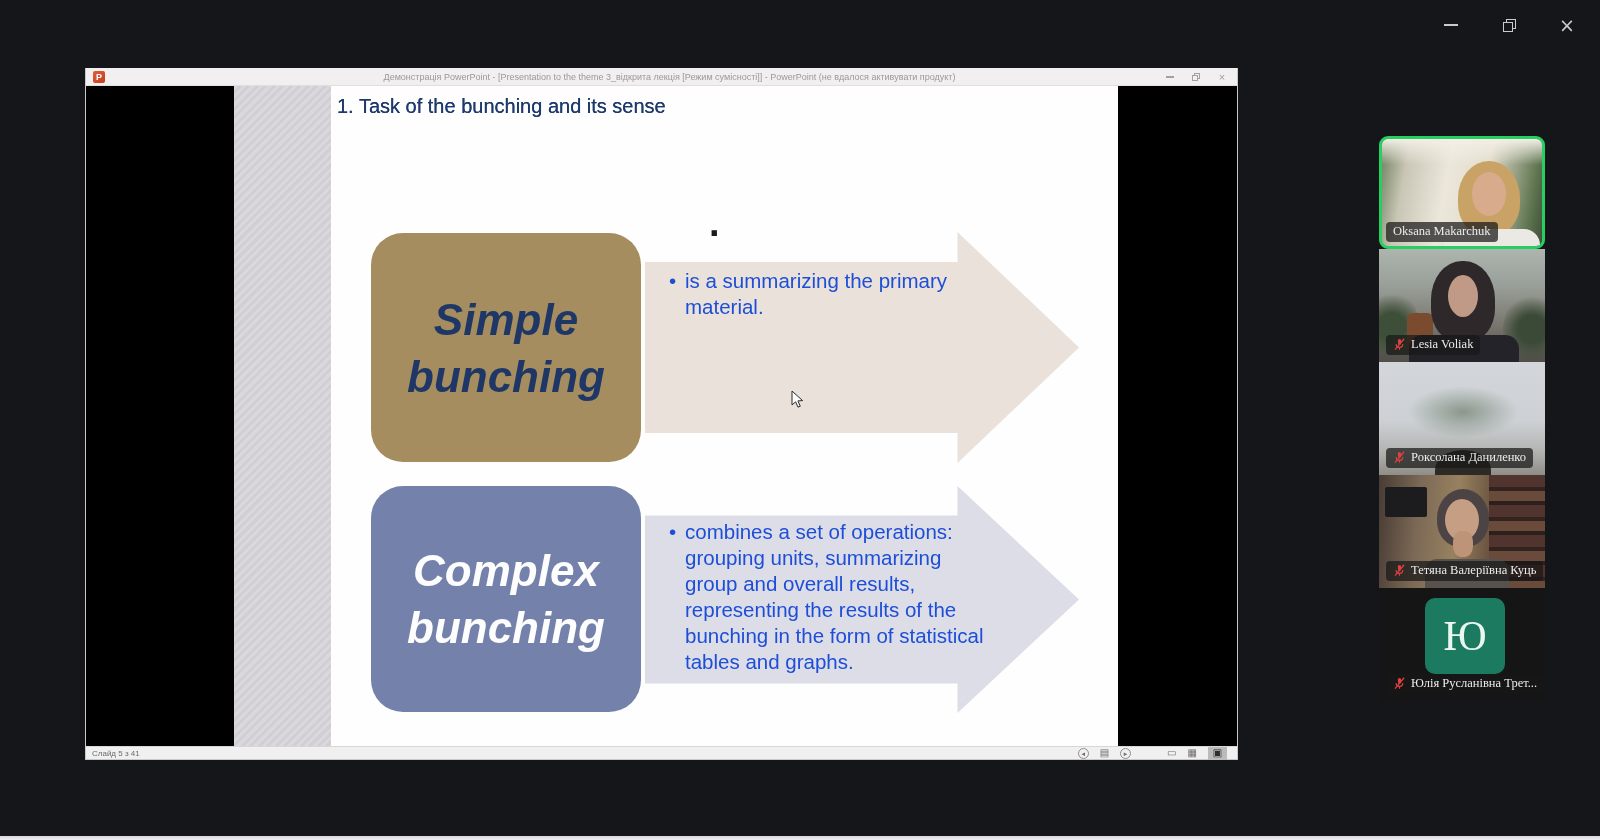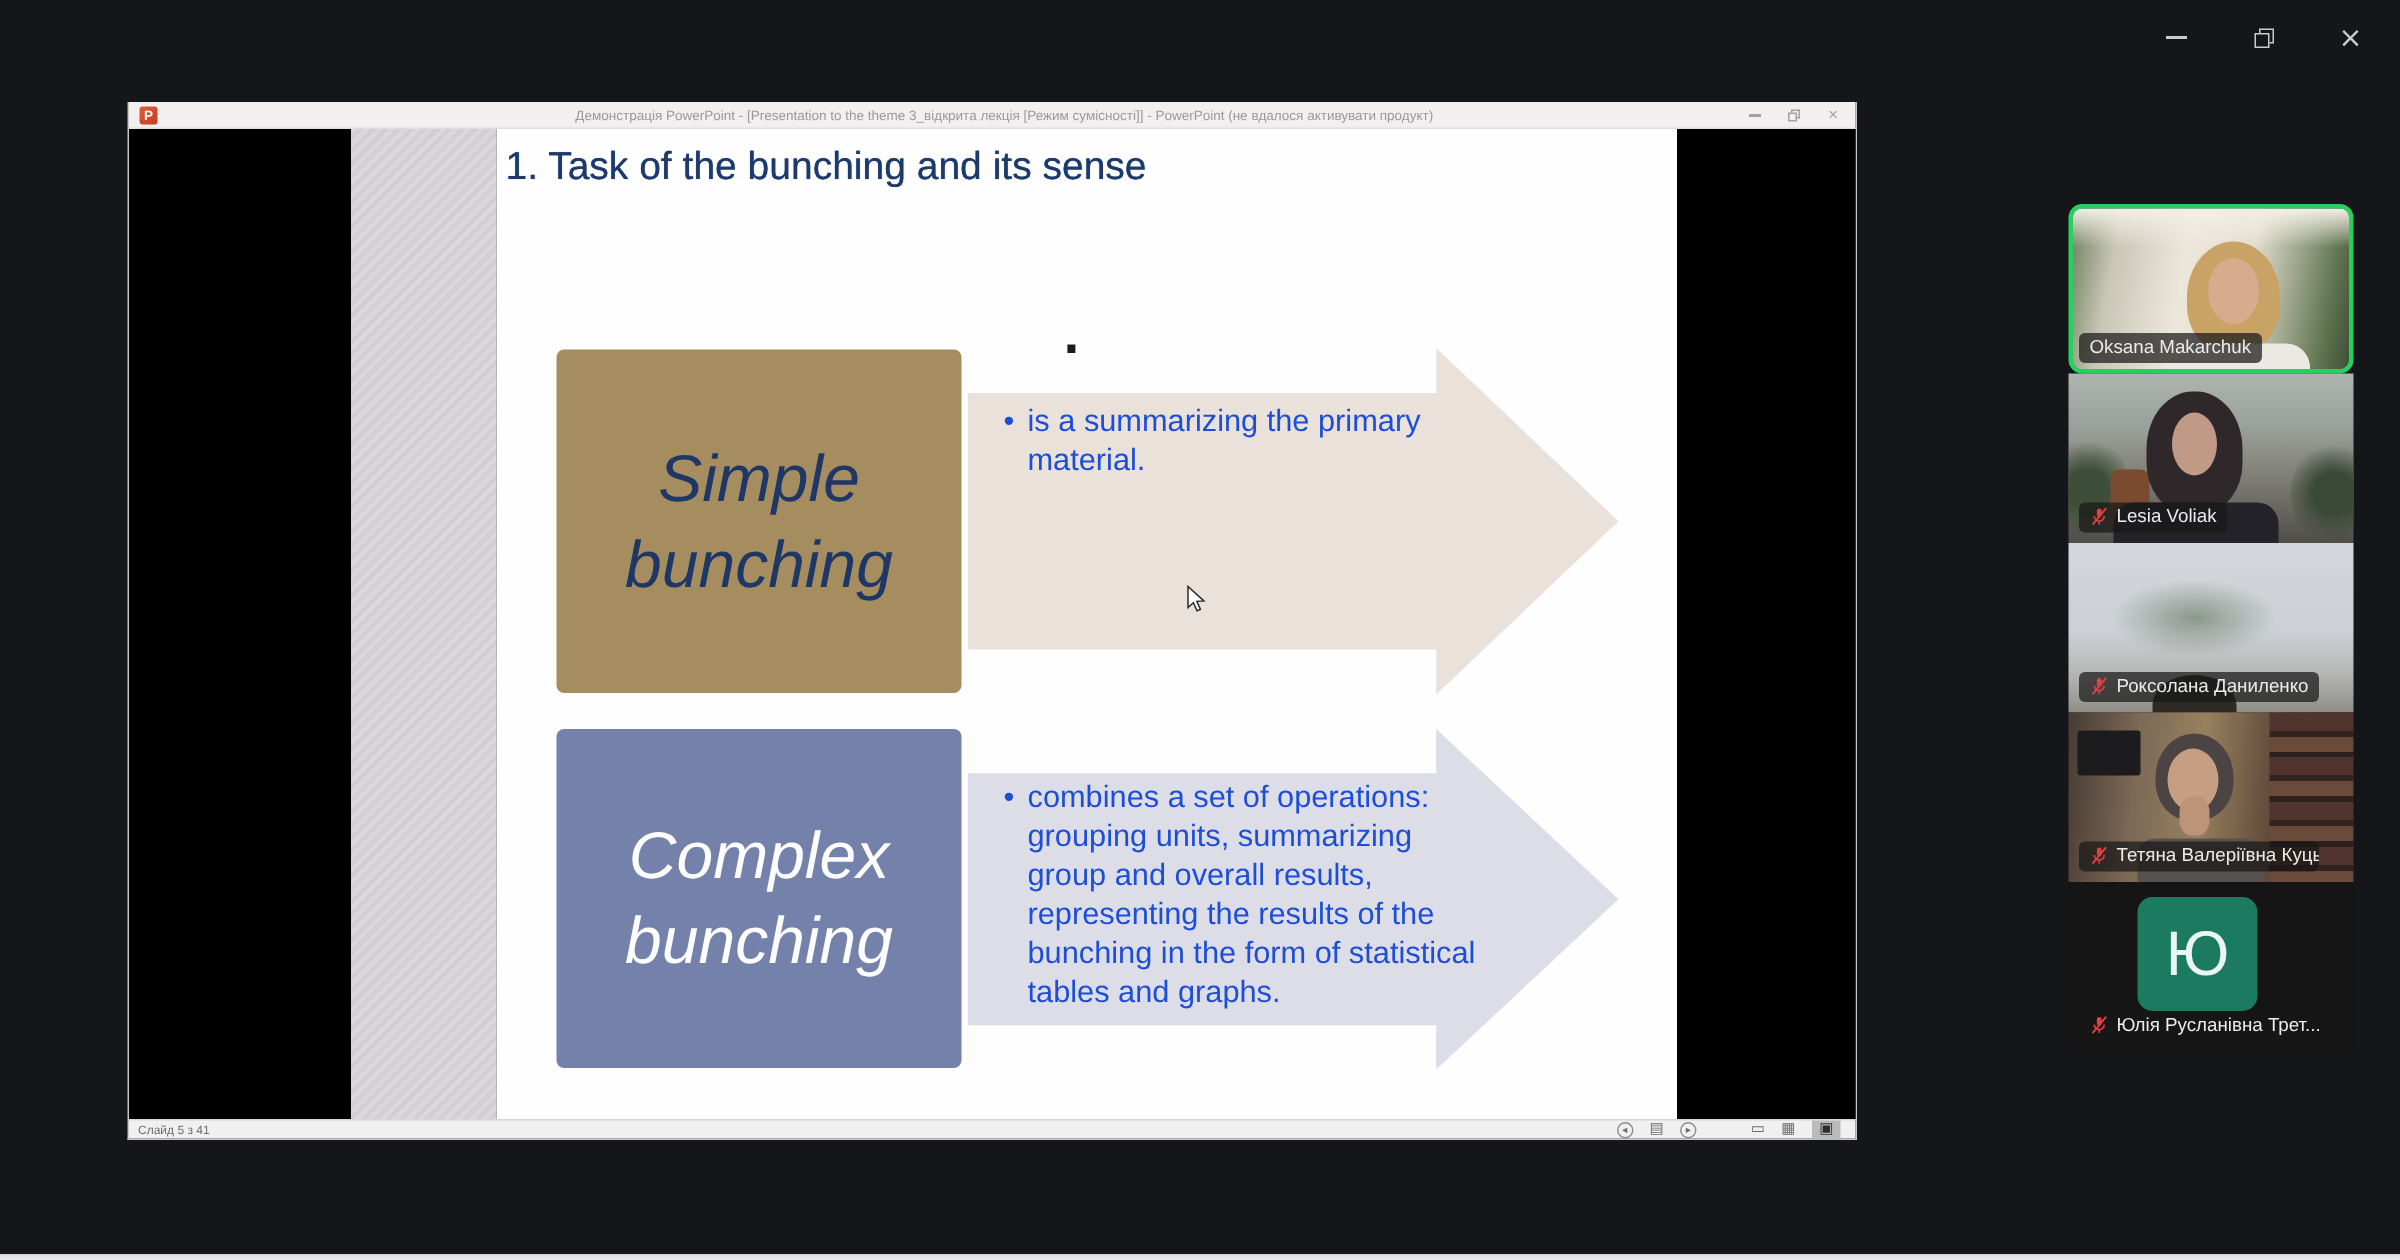--- a/index.html
+++ b/index.html
@@ -40,31 +40,31 @@
   .ppt-restore .back { position:absolute; top:0; left:2px; width:6px; height:6px; border:1px solid #a2a0a1; }
   .ppt-restore .front { position:absolute; top:2px; left:0; width:6px; height:6px;
                         border:1px solid #a2a0a1; background:#f1efef; }
 
   #stage { position:absolute; left:0; top:18px; width:1151px; height:661px; background:#000; overflow:hidden; }
   #side-band { position:absolute; left:148px; top:0; width:97px; height:661px;
                background:repeating-linear-gradient(135deg,#dbd8dd 0 3px,#d2cfd4 3px 6px); }
   #slide { position:absolute; left:245px; top:0; width:787px; height:661px; background:#fefefe; }
 
   
-  #slide-heading { position:absolute; left:6px; top:9px; font-size:26px; color:#1d3a6c;
+  #slide-heading { position:absolute; left:6px; top:9px; font-size:20px; color:#1d3a6c;
                    letter-spacing:0; text-shadow:0 0 .5px #1d3a6c; }
   #slide-subheading { position:absolute; left:0; top:52px; width:100%; padding:0 22px;
                       text-align:center; font-size:27px; line-height:34px; font-weight:bold;
                       color:#1c3263; }
   #stray-dot { position:absolute; left:378px; top:116px; height:26px; display:flex;
                align-items:flex-end; font-size:38px; font-weight:bold; color:#1a1a1a; line-height:10px; }
 
-  .shape-box { position:absolute; left:40px; width:270px; border-radius:5px;
+  .shape-box { position:absolute; left:40px; width:270px; border-radius:32px;
                display:flex; align-items:center; justify-content:center; text-align:center;
-               font-weight:normal; font-style:italic; font-size:44px; line-height:57px; }
+               font-weight:bold; font-style:italic; font-size:44px; line-height:57px; }
   #simple-box { top:147px; height:229px; background:#a58d5f; color:#1e3766; }
   #complex-box { top:400px; height:226px; background:#7482ab; color:#fdfdfd; }
 
   .arrow { position:absolute; left:314px; width:434px;
            clip-path:polygon(0% 13%, 72% 13%, 72% 0%, 100% 50%, 72% 100%, 72% 87%, 0% 87%); }
   #arrow-1 { top:146px; height:231px; background:#e9e1da; }
   #arrow-2 { top:400px; height:227px; background:#dcdde6; }
   .arrow ul { position:absolute; left:22px; list-style:none; width:318px; color:#1d4ed8;
               font-size:20.5px; line-height:26px; }
   #arrow-1 ul { top:36px; }
@@ -82,21 +82,21 @@
   #sb-icons { margin-left:auto; margin-right:10px; display:flex; align-items:center; gap:11px;
               color:#6e6c6d; }
   .sb-circle { width:11px; height:11px; border:1px solid #8f8d8e; border-radius:50%;
                display:flex; align-items:center; justify-content:center; font-size:7px; line-height:1; }
   .sb-flat { font-size:10px; line-height:1; display:flex; align-items:center; justify-content:center; }
   .sb-gap { width:14px; }
   .sb-active { background:#bcbbbc; width:19px; height:13px; color:#2f2e2f; }
 
   
   #participants { left:1379px; top:136px; width:170px; }
-  .tile { position:relative; width:190px; height:113px; overflow:hidden; background:#222; }
+  .tile { position:relative; width:166px; height:113px; overflow:hidden; background:#222;font-family:Liberation Serif, serif; }
   .tile.active { border:3px solid #27cf62; border-radius:9px; }
   .pdeco { position:absolute; }
   .name-tag { position:absolute; left:7px; bottom:7px; max-width:160px; display:flex;
               align-items:center; gap:5px; background:rgba(24,24,24,.72); color:#ececec;
               font-size:12.5px; line-height:15px; padding:2px 7px 3px; border-radius:4px;
               white-space:nowrap; overflow:hidden; }
   .tile.active .name-tag { left:4px; bottom:4px; }
 
   
   .scene-1 { background:linear-gradient(100deg,#6d7f5c 0%,#c9c6b6 16%,#ece7db 40%,#e2dccd 62%,#5f7550 90%,#3f4f39 100%); }

